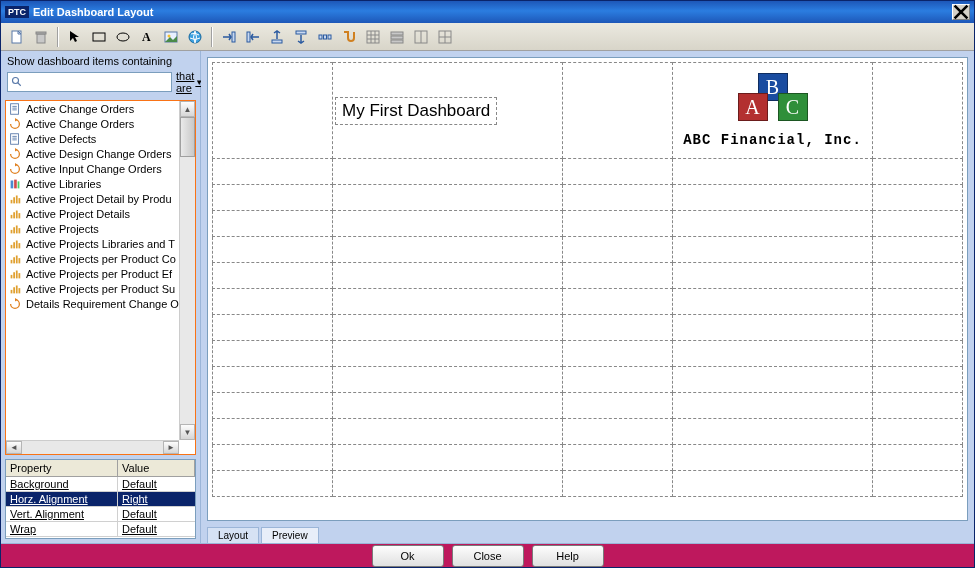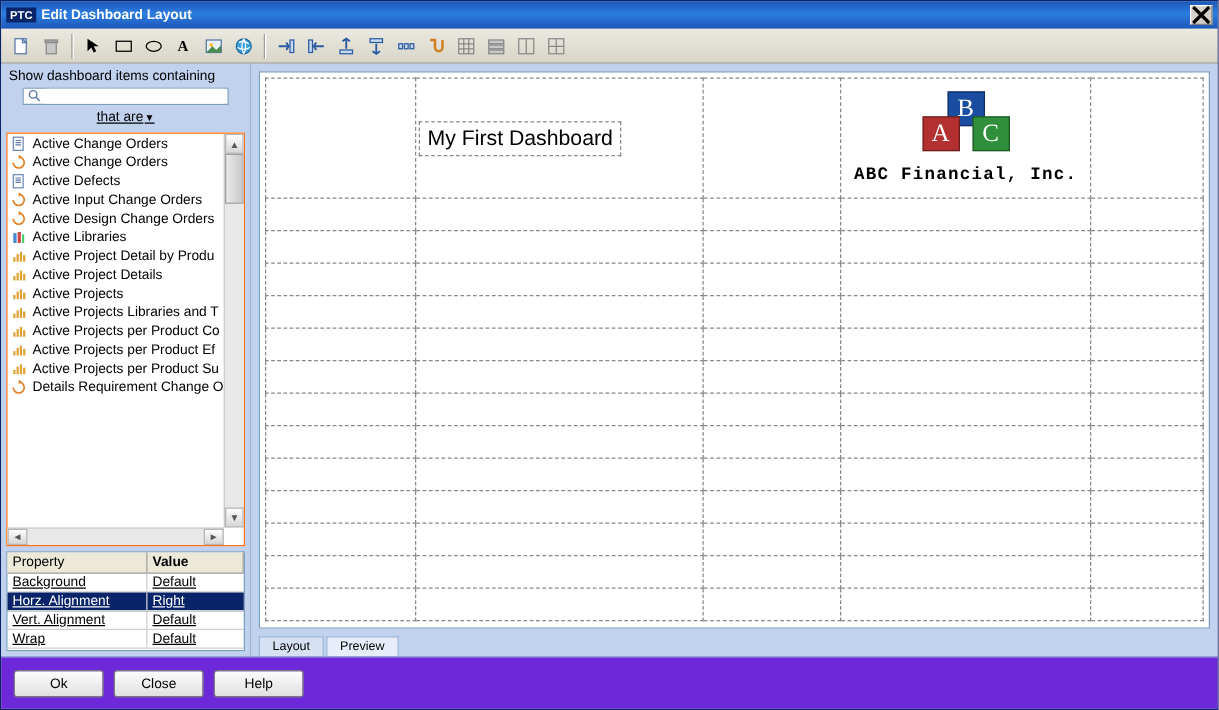--- a/index.html
+++ b/index.html
@@ -10,21 +10,21 @@
 .titlebar .title { font-weight: bold; flex: 1; }
 .titlebar .close-btn { width: 18px; height: 16px; background: #d4d0c8; border: 1px solid #808080; border-top-color: #fff; border-left-color: #fff; display: flex; align-items: center; justify-content: center; color: #000; font-weight: bold; cursor: pointer; }
 .toolbar { height: 28px; background: linear-gradient(to bottom,#ebe9e0,#d8d5c9); border-bottom: 1px solid #a0a0a0; display: flex; align-items: center; padding: 0 6px; gap: 4px; }
 .tbtn { width: 20px; height: 20px; display: flex; align-items: center; justify-content: center; cursor: pointer; }
 .tbtn svg { width: 16px; height: 16px; }
 .tsep { width: 2px; height: 20px; border-left: 1px solid #a0a0a0; border-right: 1px solid #fff; margin: 0 2px; }
 .body { flex: 1; display: flex; background: #c1d2ee; overflow: hidden; }
 .leftpanel { width: 200px; display: flex; flex-direction: column; background: #c1d2ee; border-right: 1px solid #9bb5d8; }
 .filterbar { padding: 4px 6px; }
 .filterlabel { font-size: 11px; color: #000; margin-bottom: 3px; }
-.filterrow { display: flex; align-items: center; gap: 4px; flex-direction: column; }
+.filterrow { display: flex; align-items: center; gap: 4px; }
 .searchbox { flex: 1; height: 20px; border: 1px solid #7b9ebd; background: #fff; display: flex; align-items: center; padding: 0 3px; }
 .searchbox svg { width: 12px; height: 12px; }
 .searchbox input { border: none; outline: none; flex: 1; font-size: 11px; margin-left: 3px; }
 .thatare { font-size: 11px; text-decoration: underline; color: #000; display: flex; align-items: center; gap: 1px; cursor: pointer; }
 .thatare-arrow { font-size: 8px; }
 .itemlist { flex: 1; background: #fff; border: 1px solid #f97316; margin: 2px 4px; overflow: hidden; position: relative; }
 .itemlist-inner { overflow: hidden; height: 100%; }
 .li { display: flex; align-items: center; height: 15px; padding: 0 2px; gap: 4px; white-space: nowrap; cursor: pointer; }
 .li-icon { width: 14px; height: 14px; display: flex; align-items: center; justify-content: center; }
 .li-icon svg { width: 14px; height: 14px; }
@@ -36,40 +36,40 @@
 .hscroll-btn { width: 16px; height: 100%; background: linear-gradient(to bottom,#fdfdfd,#d6d6d6); border: 1px solid #b5b5b5; display: inline-flex; align-items: center; justify-content: center; font-size: 8px; color: #555; cursor: pointer; position: absolute; }
 .hscroll-btn.left { left: 0; } .hscroll-btn.right { right: 0; }
 .propgrid { height: 80px; margin: 2px 4px 4px 4px; background: #fff; border: 1px solid #7b9ebd; }
 .prop-header { display: flex; background: #ece9d8; border-bottom: 1px solid #a0a0a0; }
 .prop-header div { padding: 2px 4px; font-size: 11px; border-right: 1px solid #a0a0a0; }
 .prop-row { display: flex; border-bottom: 1px solid #d0d0d0; height: 15px; text-decoration: underline; }
 .prop-row div { padding: 1px 4px; font-size: 11px; }
 .prop-row .pn { width: 112px; border-right: 1px solid #d0d0d0; }
 .prop-row .pv { flex: 1; }
 .prop-row.selected { background: #0a246a; color: #fff; }
-.prop-header .hn { width: 112px; } .prop-header .hv { flex: 1; font-weight: bold; }
+.prop-header .hn { width: 112px; } .prop-header .hv { flex: 1; }
 .rightpanel { flex: 1; display: flex; flex-direction: column; }
 .canvaswrap { flex: 1; background: #c1d2ee; padding: 6px 6px 0 6px; overflow: hidden; }
 .canvas { width: 100%; height: 100%; background: #fff; border: 1px solid #7b9ebd; position: relative; }
 .gridtable { position: absolute; left: 4px; right: 4px; top: 4px; }
 .gridtable table { border-collapse: collapse; width: 100%; table-layout: fixed; }
 .gridtable td { border: 1px dashed #888; height: 26px; padding: 2px; vertical-align: middle; }
 .gridtable tr.row0 td { height: 96px; vertical-align: middle; }
 .dash-title { border: 1px dashed #888; padding: 3px 6px; font-size: 17px; font-weight: normal; font-family: Arial; display: inline-block; }
 .logo-wrap { display: flex; flex-direction: column; align-items: center; }
 .abc-blocks { position: relative; width: 90px; height: 56px; }
 .blk { position: absolute; width: 30px; height: 28px; border: 1px solid rgba(0,0,0,0.4); color: #fff; font-family: "Times New Roman", serif; font-size: 20px; display: flex; align-items: center; justify-content: center; }
 .blk.b { background: #1a4ca0; left: 30px; top: 0; }
 .blk.a { background: #b33030; left: 10px; top: 20px; }
 .blk.c { background: #2f8f3a; left: 50px; top: 20px; }
 .logo-text { font-family: Liberation Mono, monospace; font-size: 14px; letter-spacing: 1px; margin-top: 3px; font-weight: bold; }
 .tabbar { height: 22px; background: #c1d2ee; padding-left: 6px; display: flex; align-items: flex-end; }
 .tab { padding: 2px 10px; border: 1px solid #9bb5d8; border-bottom: none; background: #d6e2f4; font-size: 10px; margin-right: 2px; cursor: pointer; }
 .tab.active { background: #e8eef9; }
-.footer { height: 42px; background: #6d28d9; border-top: 1px solid #9bb5d8; display: flex; align-items: center; justify-content: flex-start; padding: 0 10px; gap: 8px; }
+.footer { height: 24px; background: #be185d; border-top: 1px solid #9bb5d8; display: flex; align-items: center; justify-content: center; padding: 0 10px; gap: 8px; }
 .btn { min-width: 72px; height: 22px; background: linear-gradient(to bottom,#fdfdfd,#e0e0e0); border: 1px solid #7a7a7a; border-radius: 3px; font-size: 11px; cursor: pointer; }
 .gridtable col.c1 { width: 120px; }
 .gridtable col.c2 { width: auto; }
 .gridtable col.c3 { width: 110px; }
 .gridtable col.c4 { width: 200px; }
 .gridtable col.c5 { width: 90px; }
 </style>
 </head>
 <body>
 
@@ -244,30 +244,30 @@
               </span>
               <span class="li-text">Active Defects</span>
             </div>
             <div class="li">
               <span class="li-icon">
                 <svg viewBox="0 0 16 16">
                   <path d="M8 3 A5 5 0 1 1 3 8" fill="none" stroke="#e08020" stroke-width="1.5"></path>
                   <path d="M8 1 L8 5 L11 3 Z" fill="#e08020"></path>
                 </svg>
               </span>
-              <span class="li-text">Active Input Change Orders</span>
+              <span class="li-text">Active Design Change Orders</span>
             </div>
             <div class="li">
               <span class="li-icon">
                 <svg viewBox="0 0 16 16">
                   <path d="M8 3 A5 5 0 1 1 3 8" fill="none" stroke="#e08020" stroke-width="1.5"></path>
                   <path d="M8 1 L8 5 L11 3 Z" fill="#e08020"></path>
                 </svg>
               </span>
-              <span class="li-text">Active Design Change Orders</span>
+              <span class="li-text">Active Input Change Orders</span>
             </div>
             <div class="li">
               <span class="li-icon">
                 <svg viewBox="0 0 16 16">
                   <rect x="3" y="4" width="3" height="9" fill="#4a8ad0"></rect>
                   <rect x="7" y="3" width="3" height="10" fill="#d04a4a"></rect>
                   <rect x="11" y="5" width="2" height="8" fill="#4ad06a"></rect>
                 </svg>
               </span>
               <span class="li-text">Active Libraries</span>

